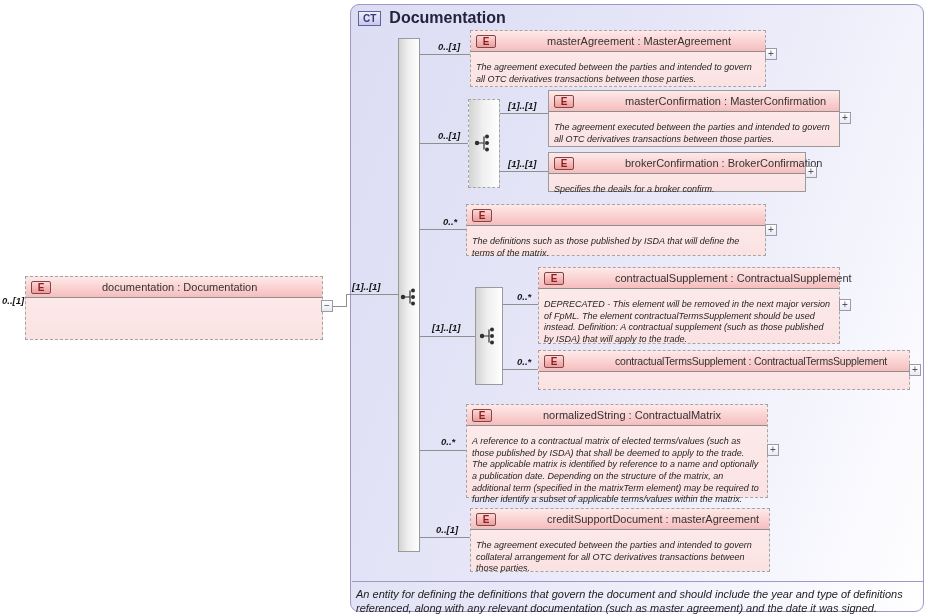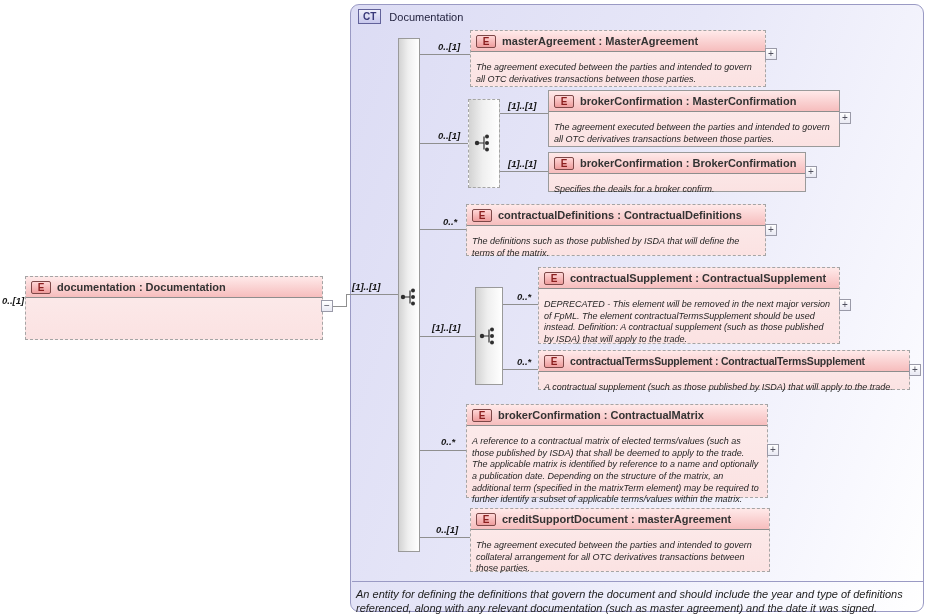--- a/index.html
+++ b/index.html
@@ -7,38 +7,38 @@
   .canvas { position:relative; width:928px; height:616px; background:#ffffff; overflow:hidden; }
 
   
   .ct { position:absolute; left:350px; top:4px; width:574px; height:608px;
         border:1px solid #9a9ac4; border-radius:9px;
         background:linear-gradient(110deg,#dcdcf4 0%,#e7e7f8 45%,#f8f8fe 85%,#ffffff 100%); }
   .ct-header { position:absolute; left:7px; top:4px; display:flex; align-items:center; gap:8px; }
   .ct-badge { border:1px solid #62629a; border-radius:0; padding:0 4px; height:15px;
               background:linear-gradient(to bottom,#efeffb,#c7c7ec);
               color:#3a3a7a; font-size:10px; font-weight:bold; line-height:13px; }
-  .ct-title { font-size:11px; font-weight:normal; color:#23233f; }
+  .ct-title { font-size:16px; font-weight:bold; color:#23233f; }
   .ct-divider { position:absolute; left:1px; top:576px; width:571px; height:1px; background:#9a9ac4; }
   .ct-annotation { position:absolute; left:5px; top:583px; width:562px;
                    font-size:11px; font-style:italic; color:#1d1d1d; line-height:1.25; }
 
   
   .elem { position:absolute; border:1px dashed #a5a5a5;
           background:linear-gradient(to bottom,#fcecec,#fbe2e2); }
   .elem.solid { border-style:solid; border-color:#9a9a9a; }
   .elem .hdr { display:flex; align-items:center; gap:6px; height:21px; padding:0 5px;
                background:linear-gradient(to bottom,#ffe9e9 0%,#f6bdbd 100%);
                border-bottom:1px solid #8d8d8d; }
   .elem .desc { padding:10px 5px 2px 5px; font-size:9px; font-style:italic;
                 color:#1f1f1f; line-height:1.3; }
   .ebadge { flex:0 0 auto; width:20px; height:13px; border:1px solid #7d4848; border-radius:2px;
             background:linear-gradient(to bottom,#ffd6d6,#ee9c9c);
             color:#8b1f1f; font-size:10px; font-weight:bold; line-height:12px; text-align:center; }
-  .etitle { font-size:11px; font-weight:bold; color:#333333; white-space:nowrap; }
+  .etitle { font-size:11px; font-weight:normal; color:#333333; white-space:nowrap;margin-left:45px; }
   .etitle.tight { font-size:10.5px; letter-spacing:-0.2px; }
 
   
   .gbar { position:absolute; border:1px solid #9a9a9a;
           background:linear-gradient(to right,#d3d3d3 0%,#efefef 45%,#ffffff 100%); }
   .gbar.dashed { border-style:dashed; border-color:#a5a5a5; }
   .gicon { position:absolute; }
 
   
   .hline { position:absolute; height:1px; background:#8f8f8f; }
@@ -107,21 +107,21 @@
     <circle cx="14" cy="5.5" r="2" fill="#2e2e2e"></circle>
     <circle cx="14" cy="12" r="2" fill="#2e2e2e"></circle>
     <circle cx="14" cy="18.5" r="2" fill="#2e2e2e"></circle>
   </svg>
 
   <div class="hline" style="left:500px; top:113px; width:48px;"></div>
   <span class="card" style="left:508px; top:100px;">[1]..[1]</span>
   <div class="elem solid" style="left:548px; top:90px; width:292px; height:57px;">
     <div class="hdr">
       <span class="ebadge">E</span>
-      <span class="etitle">brokerConfirmation : MasterConfirmation</span>
+      <span class="etitle">masterConfirmation : MasterConfirmation</span>
     </div>
     <div class="desc">The agreement executed between the parties and intended to govern all OTC derivatives transactions between those parties.</div>
   </div>
   <div class="handle" style="left:839px; top:112px;">+</div>
 
   <div class="hline" style="left:500px; top:171px; width:48px;"></div>
   <span class="card" style="left:508px; top:158px;">[1]..[1]</span>
   <div class="elem solid" style="left:548px; top:152px; width:258px; height:40px;">
     <div class="hdr">
       <span class="ebadge">E</span>
@@ -129,21 +129,20 @@
     </div>
     <div class="desc">Specifies the deails for a broker confirm.</div>
   </div>
   <div class="handle" style="left:805px; top:166px;">+</div>
 
   <div class="hline" style="left:420px; top:229px; width:46px;"></div>
   <span class="card" style="left:443px; top:216px;">0..*</span>
   <div class="elem" style="left:466px; top:204px; width:300px; height:52px;">
     <div class="hdr">
       <span class="ebadge">E</span>
-      <span class="etitle">contractualDefinitions : ContractualDefinitions</span>
     </div>
     <div class="desc">The definitions such as those published by ISDA that will define the terms of the matrix.</div>
   </div>
   <div class="handle" style="left:765px; top:224px;">+</div>
 
   <div class="hline" style="left:420px; top:336px; width:55px;"></div>
   <span class="card" style="left:432px; top:322px;">[1]..[1]</span>
   <div class="gbar" style="left:475px; top:287px; width:28px; height:98px;"></div>
   <svg class="gicon" style="left:478px; top:324px;" width="20" height="24" viewBox="0 0 20 24">
     <circle cx="4" cy="12" r="2.2" fill="#2e2e2e"></circle>
@@ -164,30 +163,29 @@
   </div>
   <div class="handle" style="left:839px; top:299px;">+</div>
 
   <div class="hline" style="left:503px; top:369px; width:35px;"></div>
   <span class="card" style="left:517px; top:356px;">0..*</span>
   <div class="elem" style="left:538px; top:350px; width:372px; height:40px;">
     <div class="hdr">
       <span class="ebadge">E</span>
       <span class="etitle tight">contractualTermsSupplement : ContractualTermsSupplement</span>
     </div>
-    <div class="desc">A contractual supplement (such as those published by ISDA) that will apply to the trade.</div>
   </div>
   <div class="handle" style="left:909px; top:364px;">+</div>
 
   <div class="hline" style="left:420px; top:450px; width:46px;"></div>
   <span class="card" style="left:441px; top:436px;">0..*</span>
   <div class="elem" style="left:466px; top:404px; width:302px; height:94px;">
     <div class="hdr">
       <span class="ebadge">E</span>
-      <span class="etitle">brokerConfirmation : ContractualMatrix</span>
+      <span class="etitle">normalizedString : ContractualMatrix</span>
     </div>
     <div class="desc">A reference to a contractual matrix of elected terms/values (such as those published by ISDA) that shall be deemed to apply to the trade. The applicable matrix is identified by reference to a name and optionally a publication date. Depending on the structure of the matrix, an additional term (specified in the matrixTerm element) may be required to further identify a subset of applicable terms/values within the matrix.</div>
   </div>
   <div class="handle" style="left:767px; top:444px;">+</div>
 
   <div class="hline" style="left:420px; top:537px; width:50px;"></div>
   <span class="card" style="left:436px; top:524px;">0..[1]</span>
   <div class="elem" style="left:470px; top:508px; width:300px; height:64px;">
     <div class="hdr">
       <span class="ebadge">E</span>

